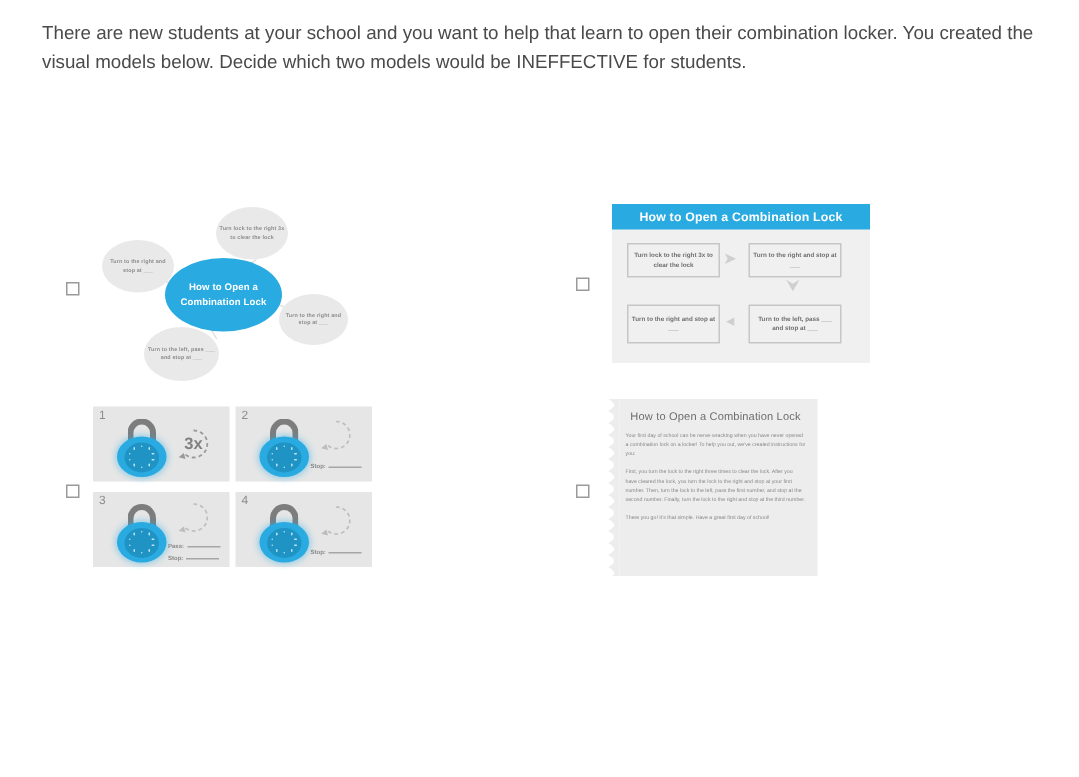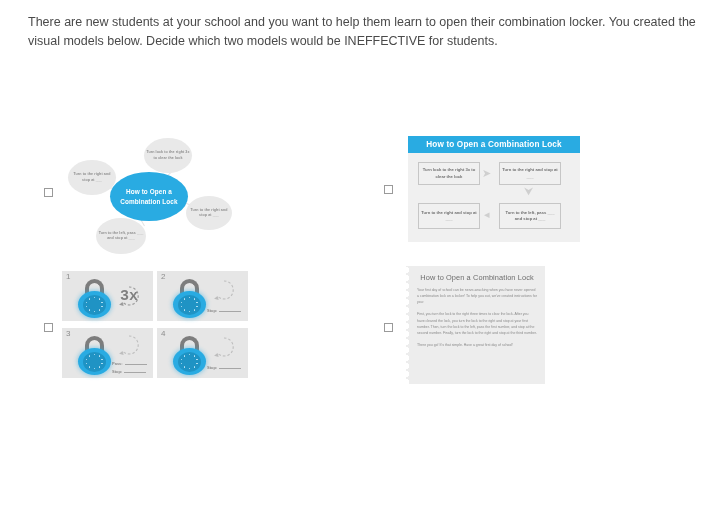--- a/index.html
+++ b/index.html
@@ -71,22 +71,22 @@
     box-shadow:0 0 4px 1px rgba(41,171,226,.45);
   }
   .dial{
     position:absolute;left:5px;top:3.5px;width:23px;height:20px;
     border-radius:50%;background:#1f93c4;
   }
   .dot{position:absolute;width:1.6px;height:1.6px;border-radius:50%;background:#bfe6f7;}
   .arrowcirc{position:absolute;width:22px;height:22px;}
   .arrowcirc svg{display:block;}
   .x3{
-    position:absolute;font-size:15px;font-weight:bold;color:#808080;
-    left:0;top:0;width:22px;height:22px;display:flex;align-items:center;justify-content:center;font-family:Liberation Mono, monospace;
+    position:absolute;font-size:11px;font-weight:bold;color:#808080;
+    left:0;top:0;width:22px;height:22px;display:flex;align-items:center;justify-content:center;
   }
   .fieldline{
     position:absolute;font-size:4px;color:#8a8a8a;font-weight:bold;white-space:nowrap;
   }
   .fieldline i{
     display:inline-block;width:22px;border-bottom:1px solid #a6a6a6;
     margin-left:2px;height:4px;font-style:normal;
   }
 
   
@@ -99,21 +99,21 @@
   .doc-inner{position:absolute;left:11px;top:7px;width:120px;}
   .doc-title{
     text-align:center;font-size:7.4px;color:#6d6d6d;margin-bottom:5px;
     letter-spacing:.1px;
   }
   .doc-p{font-size:3.5px;line-height:1.75;color:#8a8a8a;margin:0 0 6px 0;}
 </style>
 </head>
 <body>
 
-<div class="prompt">There are new students at your school and you want to help them learn to open their combination locker. You created the visual models below. Decide which two models would be INEFFECTIVE for students.</div>
+<div class="prompt">There are new students at your school and you want to help that learn to open their combination locker. You created the visual models below. Decide which two models would be INEFFECTIVE for students.</div>
 
 <div class="options">
 
   <div class="cbx" style="left:44px;top:124px;"></div>
 
   <div class="opt" id="optA">
     <div class="connector" style="left:96px;top:42px;width:26px;height:1px;transform:rotate(-42deg);"></div>
     <div class="connector" style="left:38px;top:58px;width:26px;height:1px;transform:rotate(12deg);"></div>
     <div class="connector" style="left:120px;top:76px;width:24px;height:1px;transform:rotate(22deg);"></div>
     <div class="connector" style="left:66px;top:86px;width:22px;height:1px;transform:rotate(60deg);"></div>

